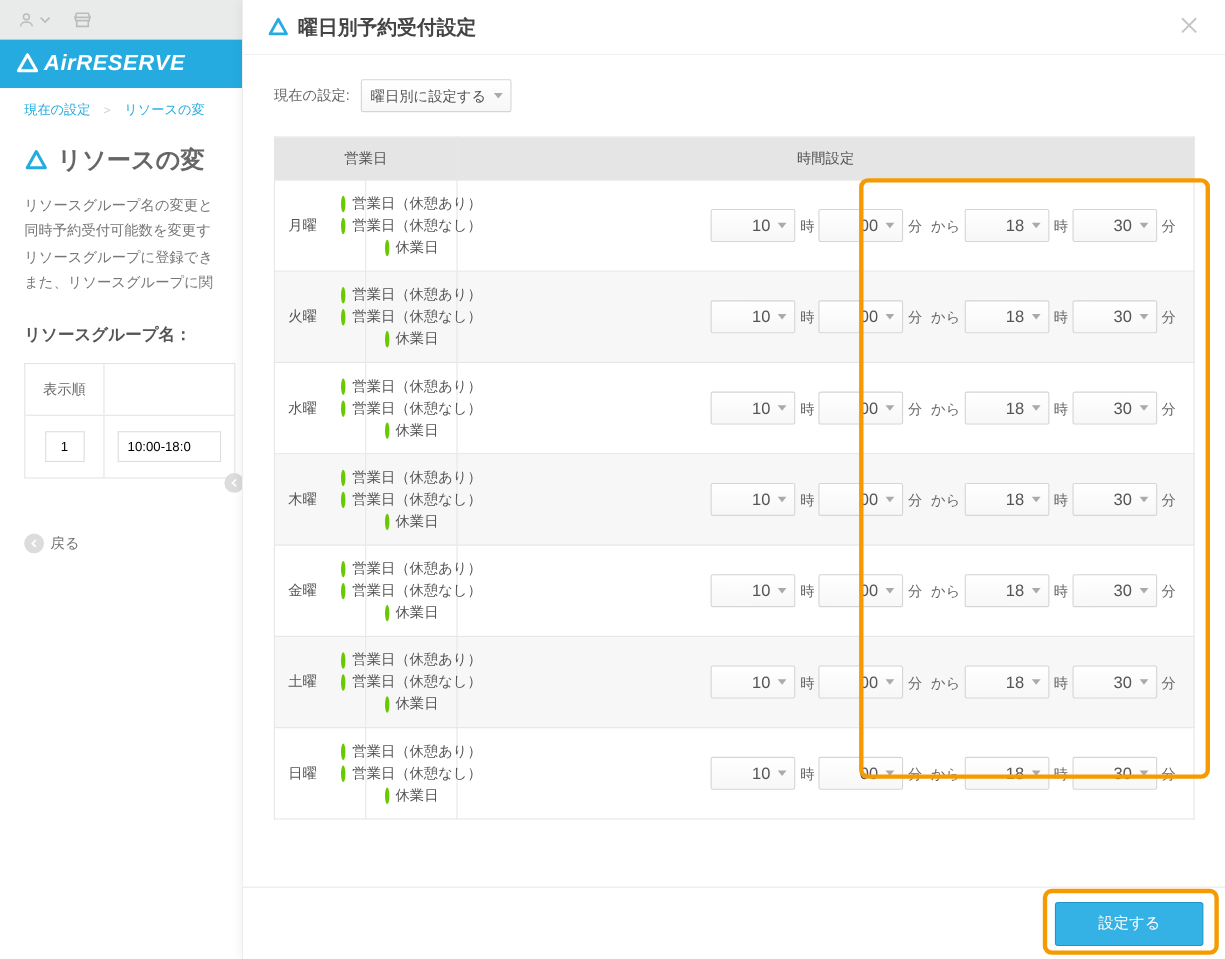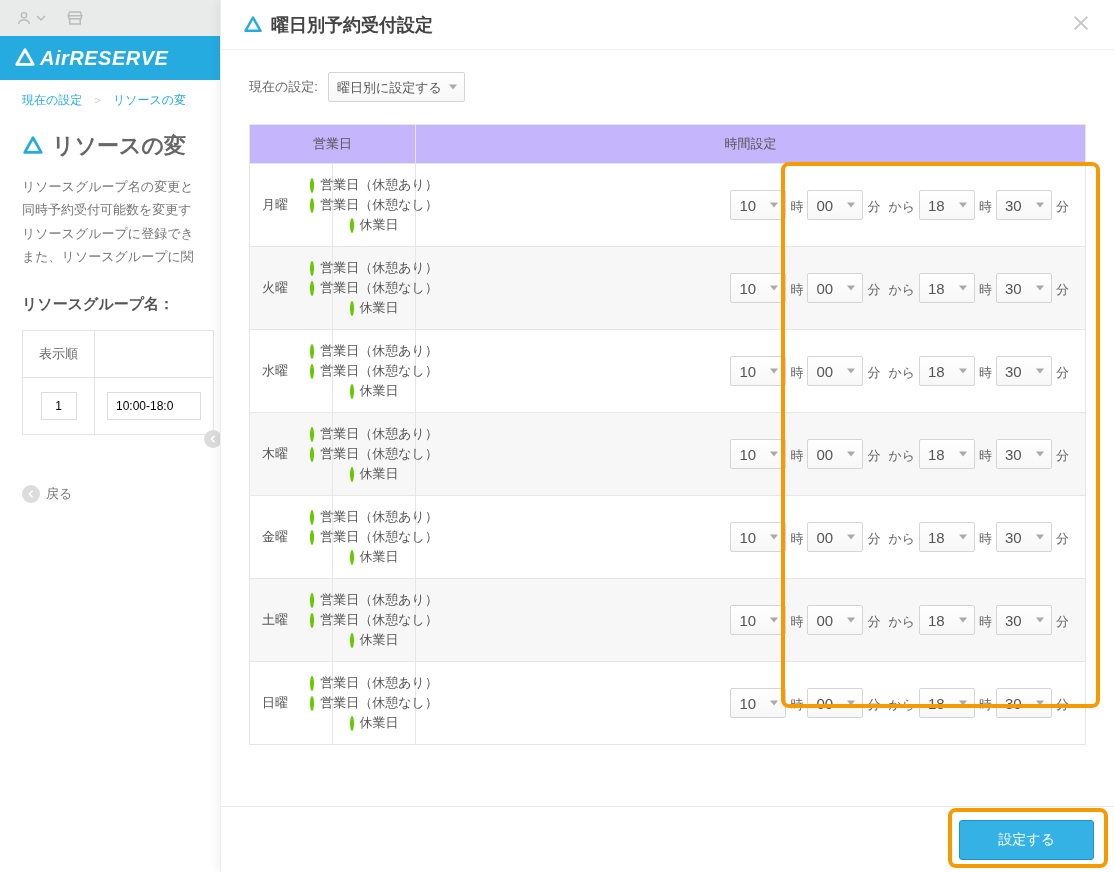--- a/index.html
+++ b/index.html
@@ -175,21 +175,21 @@
     border-collapse: collapse;
     table-layout: fixed;
   }
   table.schedule th, table.schedule td {
     border: 1px solid #e6e6e6;
     padding: 10px 12px;
     font-size: 13px;
     color: #555;
   }
   table.schedule th {
-    background: #c4b5fd;
+    background: #e5e5e5;
     font-weight: 400;
     text-align: center;
   }
   table.schedule th:first-child { width: 62px; }
   table.schedule th:nth-child(2) { width: 250px; }
   table.schedule tr:nth-child(even) td { background: #f7f7f7; }
   table.schedule td.daycell {
     text-align: left;
     width: 62px;
   }
@@ -210,21 +210,21 @@
     content: "";
     position: absolute; top: 2px; left: 2px; right: 2px; bottom: 2px;
     background: #69c900; border-radius: 50%;
   }
   td.timecell {
     text-align: right;
     white-space: nowrap;
     padding-right: 28px;
   }
   td.timecell .label-ja { margin: 0 4px; color: #666; }
-  .num-select .visible { width: 56px; font-size: 15px; text-align: left; }
+  .num-select .visible { width: 77px; font-size: 15px; text-align: right; }
 
   .hl {
     position: absolute;
     border: 4px solid #f59a00;
     border-radius: 8px;
     pointer-events: none;
   }
   .hl.timesettings {
     top: 162px; left: 560px; right: 14px; height: 546px;
     border-bottom-left-radius: 8px;

